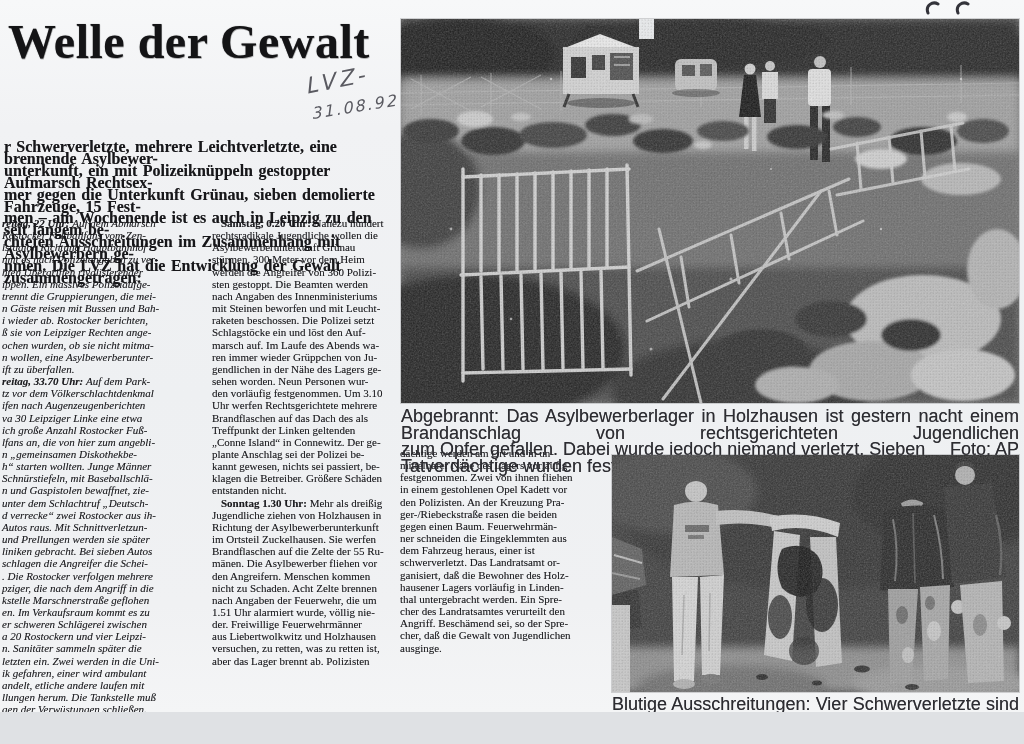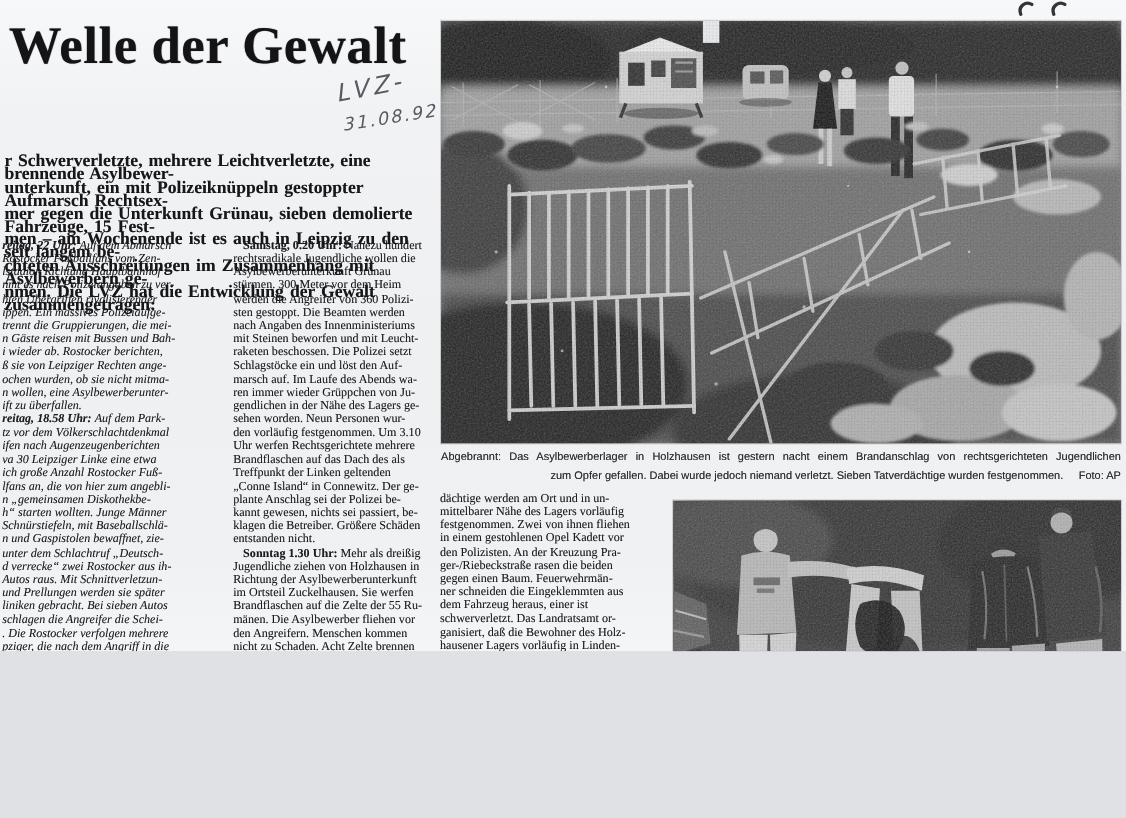--- a/index.html
+++ b/index.html
@@ -1,17 +1,17 @@
 <!DOCTYPE html>
 <html><head>
 <meta charset="utf-8">
 <style>
   html,body{margin:0;padding:0;background:#dfe1e4;}
   .page{
-    position:relative;width:1024px;height:592px;overflow:hidden;
+    position:relative;width:1024px;height:712px;overflow:hidden;
     background:linear-gradient(180deg,#f7f8f9 0%,#f1f2f4 18%,#eef0f2 55%,#f0f1f3 85%,#f4f5f6 100%);
     font-family:"Liberation Serif",serif;color:#1d1d21;
   }
   
   .hl{position:absolute;font-weight:bold;color:#141416;letter-spacing:.5px;
       text-shadow:0 0 1px rgba(10,10,10,.45), .5px .5px 0 rgba(20,20,20,.25);white-space:nowrap;}
   .hl1{left:8px;top:14px;font-size:48px;}
   .hl2{left:54px;top:62px;font-size:48px;}
   
   .handnote{position:absolute;left:306px;top:62px;width:120px;color:#45454d;
@@ -33,21 +33,21 @@
   .lines{white-space:pre-line;}
   .col1{left:2px;top:217px;width:201px;font-style:italic;}
   .col2{left:212px;top:217px;width:186px;}
   .col3{left:400px;top:447px;width:214px;}
   
   .photo{position:absolute;box-shadow:0 0 0 1px rgba(90,90,95,.25), inset 0 0 14px rgba(0,0,0,.5);}
   .photo svg{display:block;width:100%;height:100%;}
   .main-photo{left:401px;top:19px;width:618px;height:384px;}
   .bottom-photo{left:612px;top:455px;width:407px;height:237px;}
   
-  .caption{position:absolute;font-family:"Liberation Sans",sans-serif;font-size:10px;
+  .caption{position:absolute;font-family:"Liberation Sans",sans-serif;font-size:18px;
       line-height:16.5px;color:#2c2c31;text-shadow:0 0 .5px rgba(30,30,35,.55);}
   .main-caption{left:401px;top:408px;width:618px;}
   .cap-j{text-align:justify;text-align-last:justify;}
   .cap-row{display:flex;justify-content:flex-end;}
   .credit{padding-left:14px;white-space:nowrap;}
   .bottom-caption{left:612px;top:696px;width:407px;}
 </style>
 </head>
 <body>
 
@@ -79,21 +79,21 @@
 nmt es nach Polizeiangaben zu ver-
 hten Übergriffen rivalisierender
 ippen. Ein massives Polizeiaufge-
 trennt die Gruppierungen, die mei-
 n Gäste reisen mit Bussen und Bah-
 i wieder ab. Rostocker berichten,
 ß sie von Leipziger Rechten ange-
 ochen wurden, ob sie nicht mitma-
 n wollen, eine Asylbewerberunter-
 ift zu überfallen.</span></p>
-    <p><b>reitag, 18.58 Uhr: </b><span class="lines">Auf dem Park-
+    <p><b>reitag, 33.70 Uhr: </b><span class="lines">Auf dem Park-
 tz vor dem Völkerschlachtdenkmal
 ifen nach Augenzeugenberichten
 va 30 Leipziger Linke eine etwa
 ich große Anzahl Rostocker Fuß-
 lfans an, die von hier zum angebli-
 n „gemeinsamen Diskothekbe-
 h“ starten wollten. Junge Männer
 Schnürstiefeln, mit Baseballschlä-
 n und Gaspistolen bewaffnet, zie-
 unter dem Schlachtruf „Deutsch-

